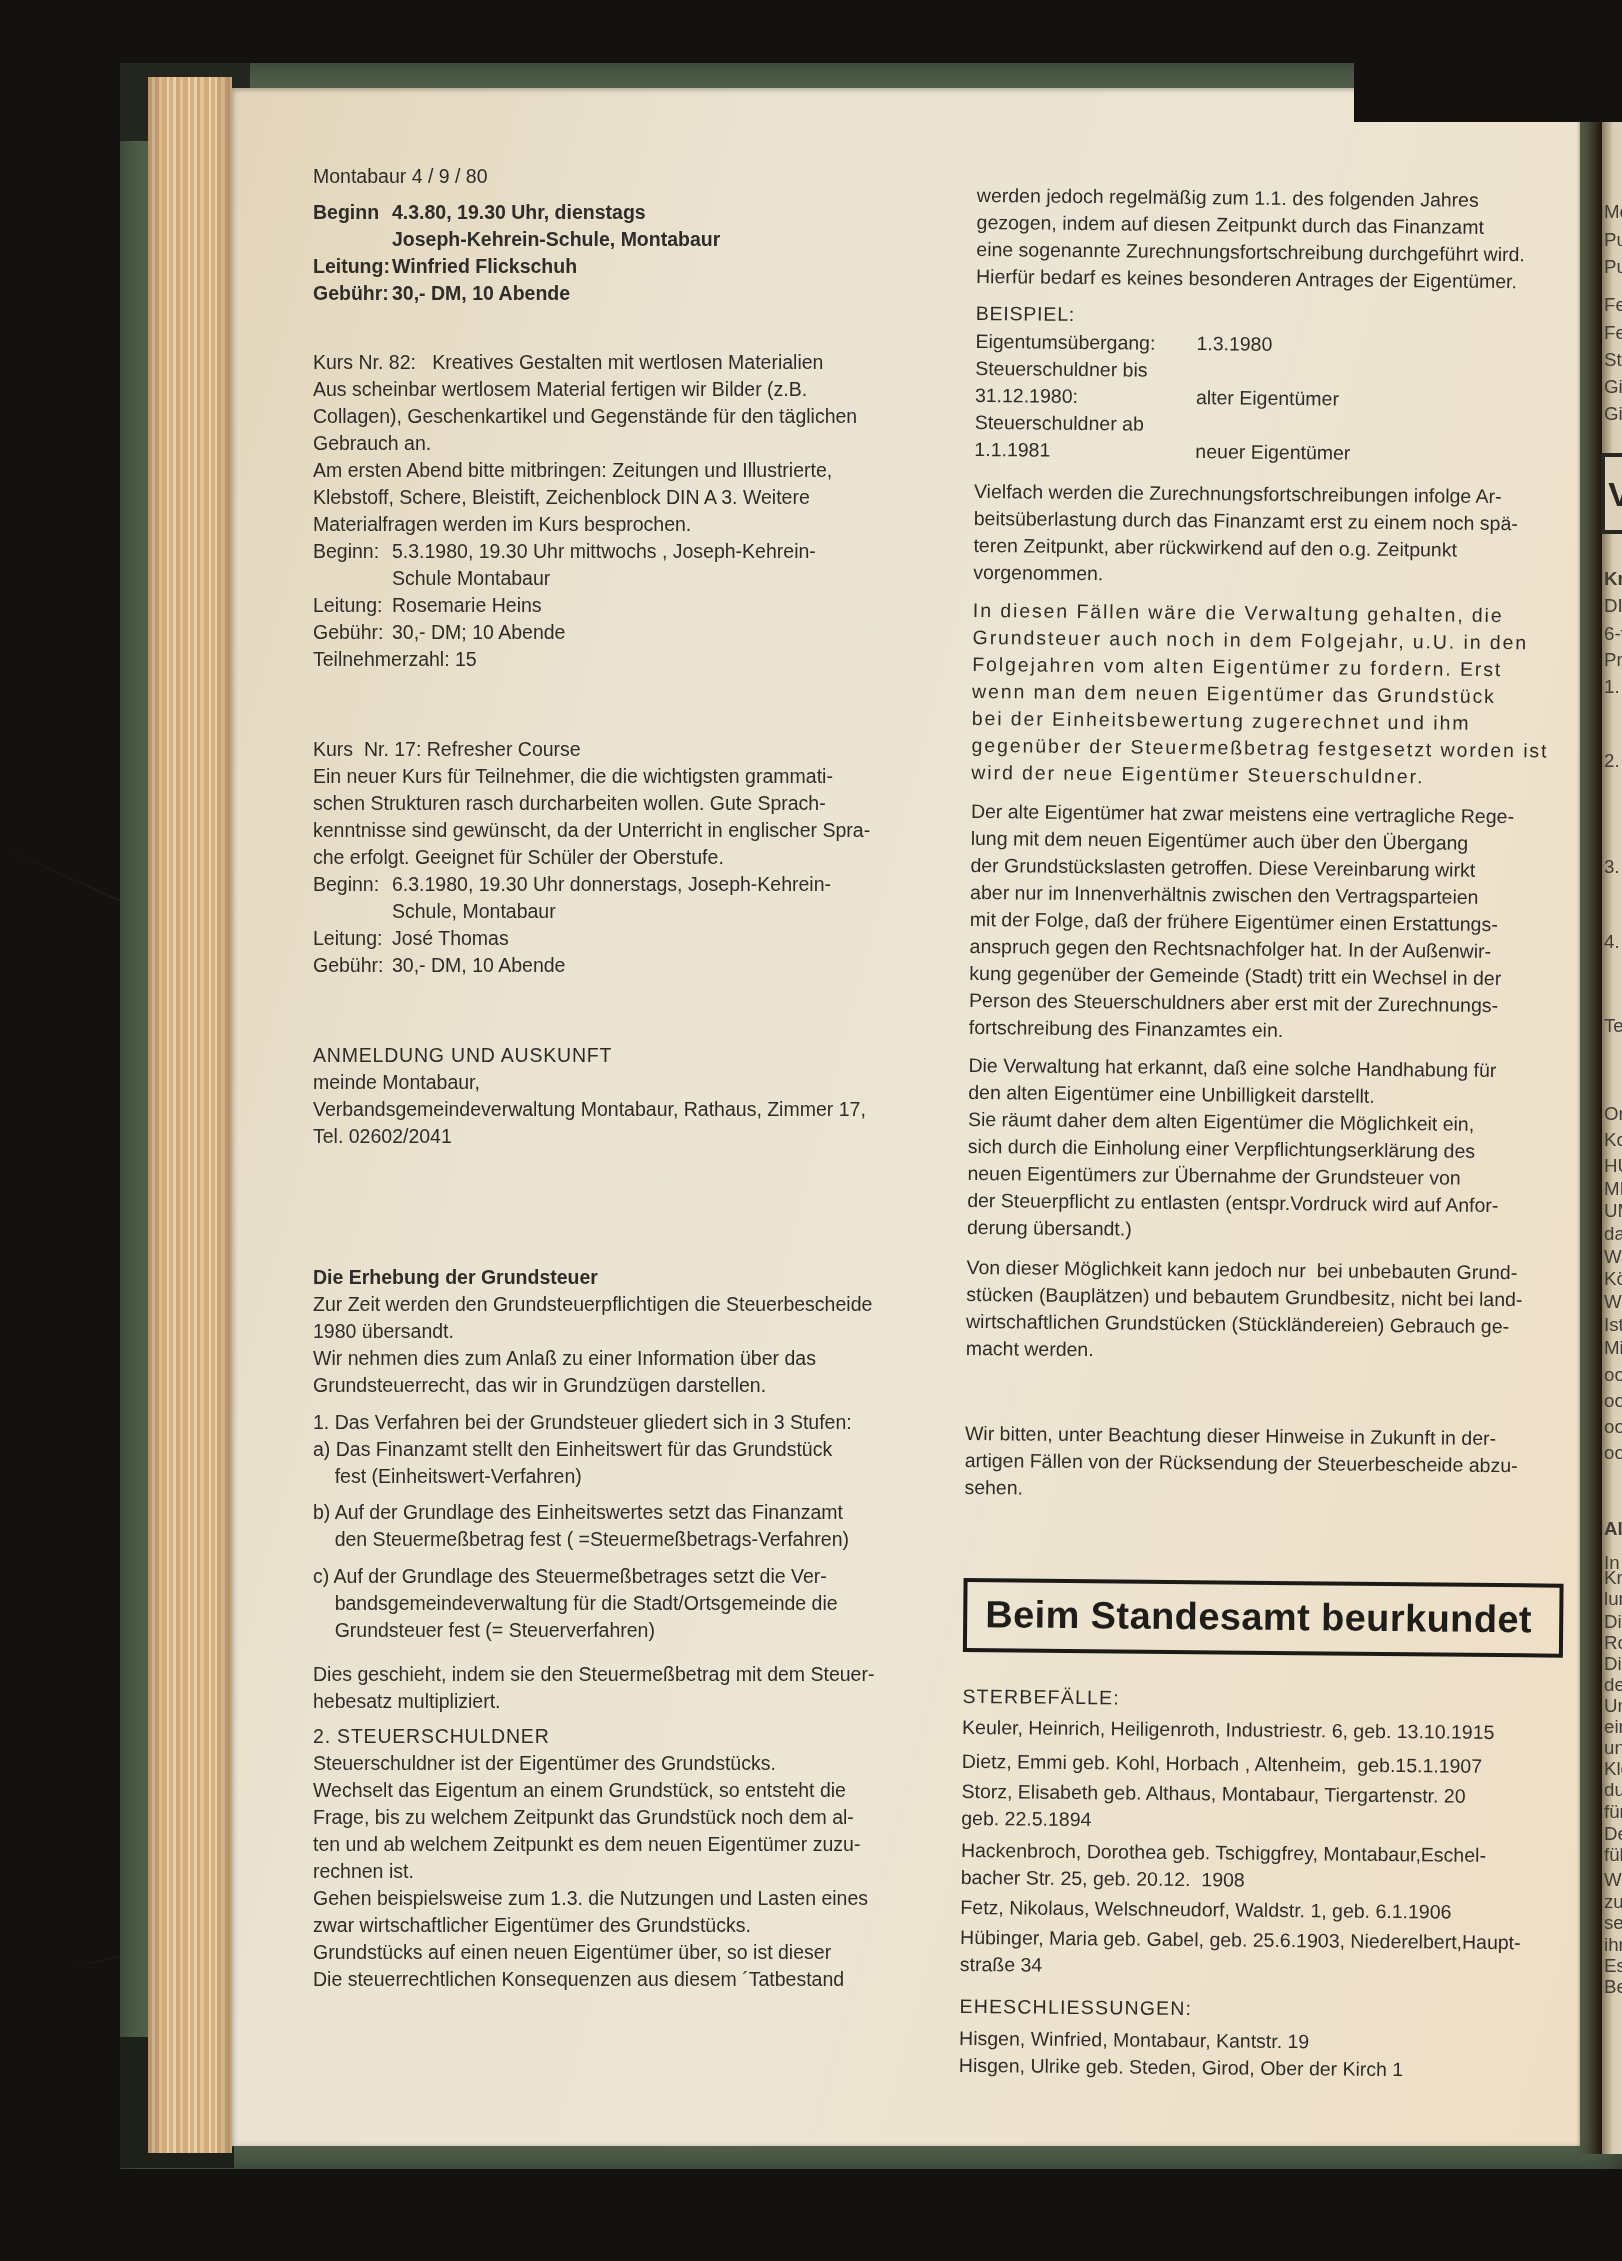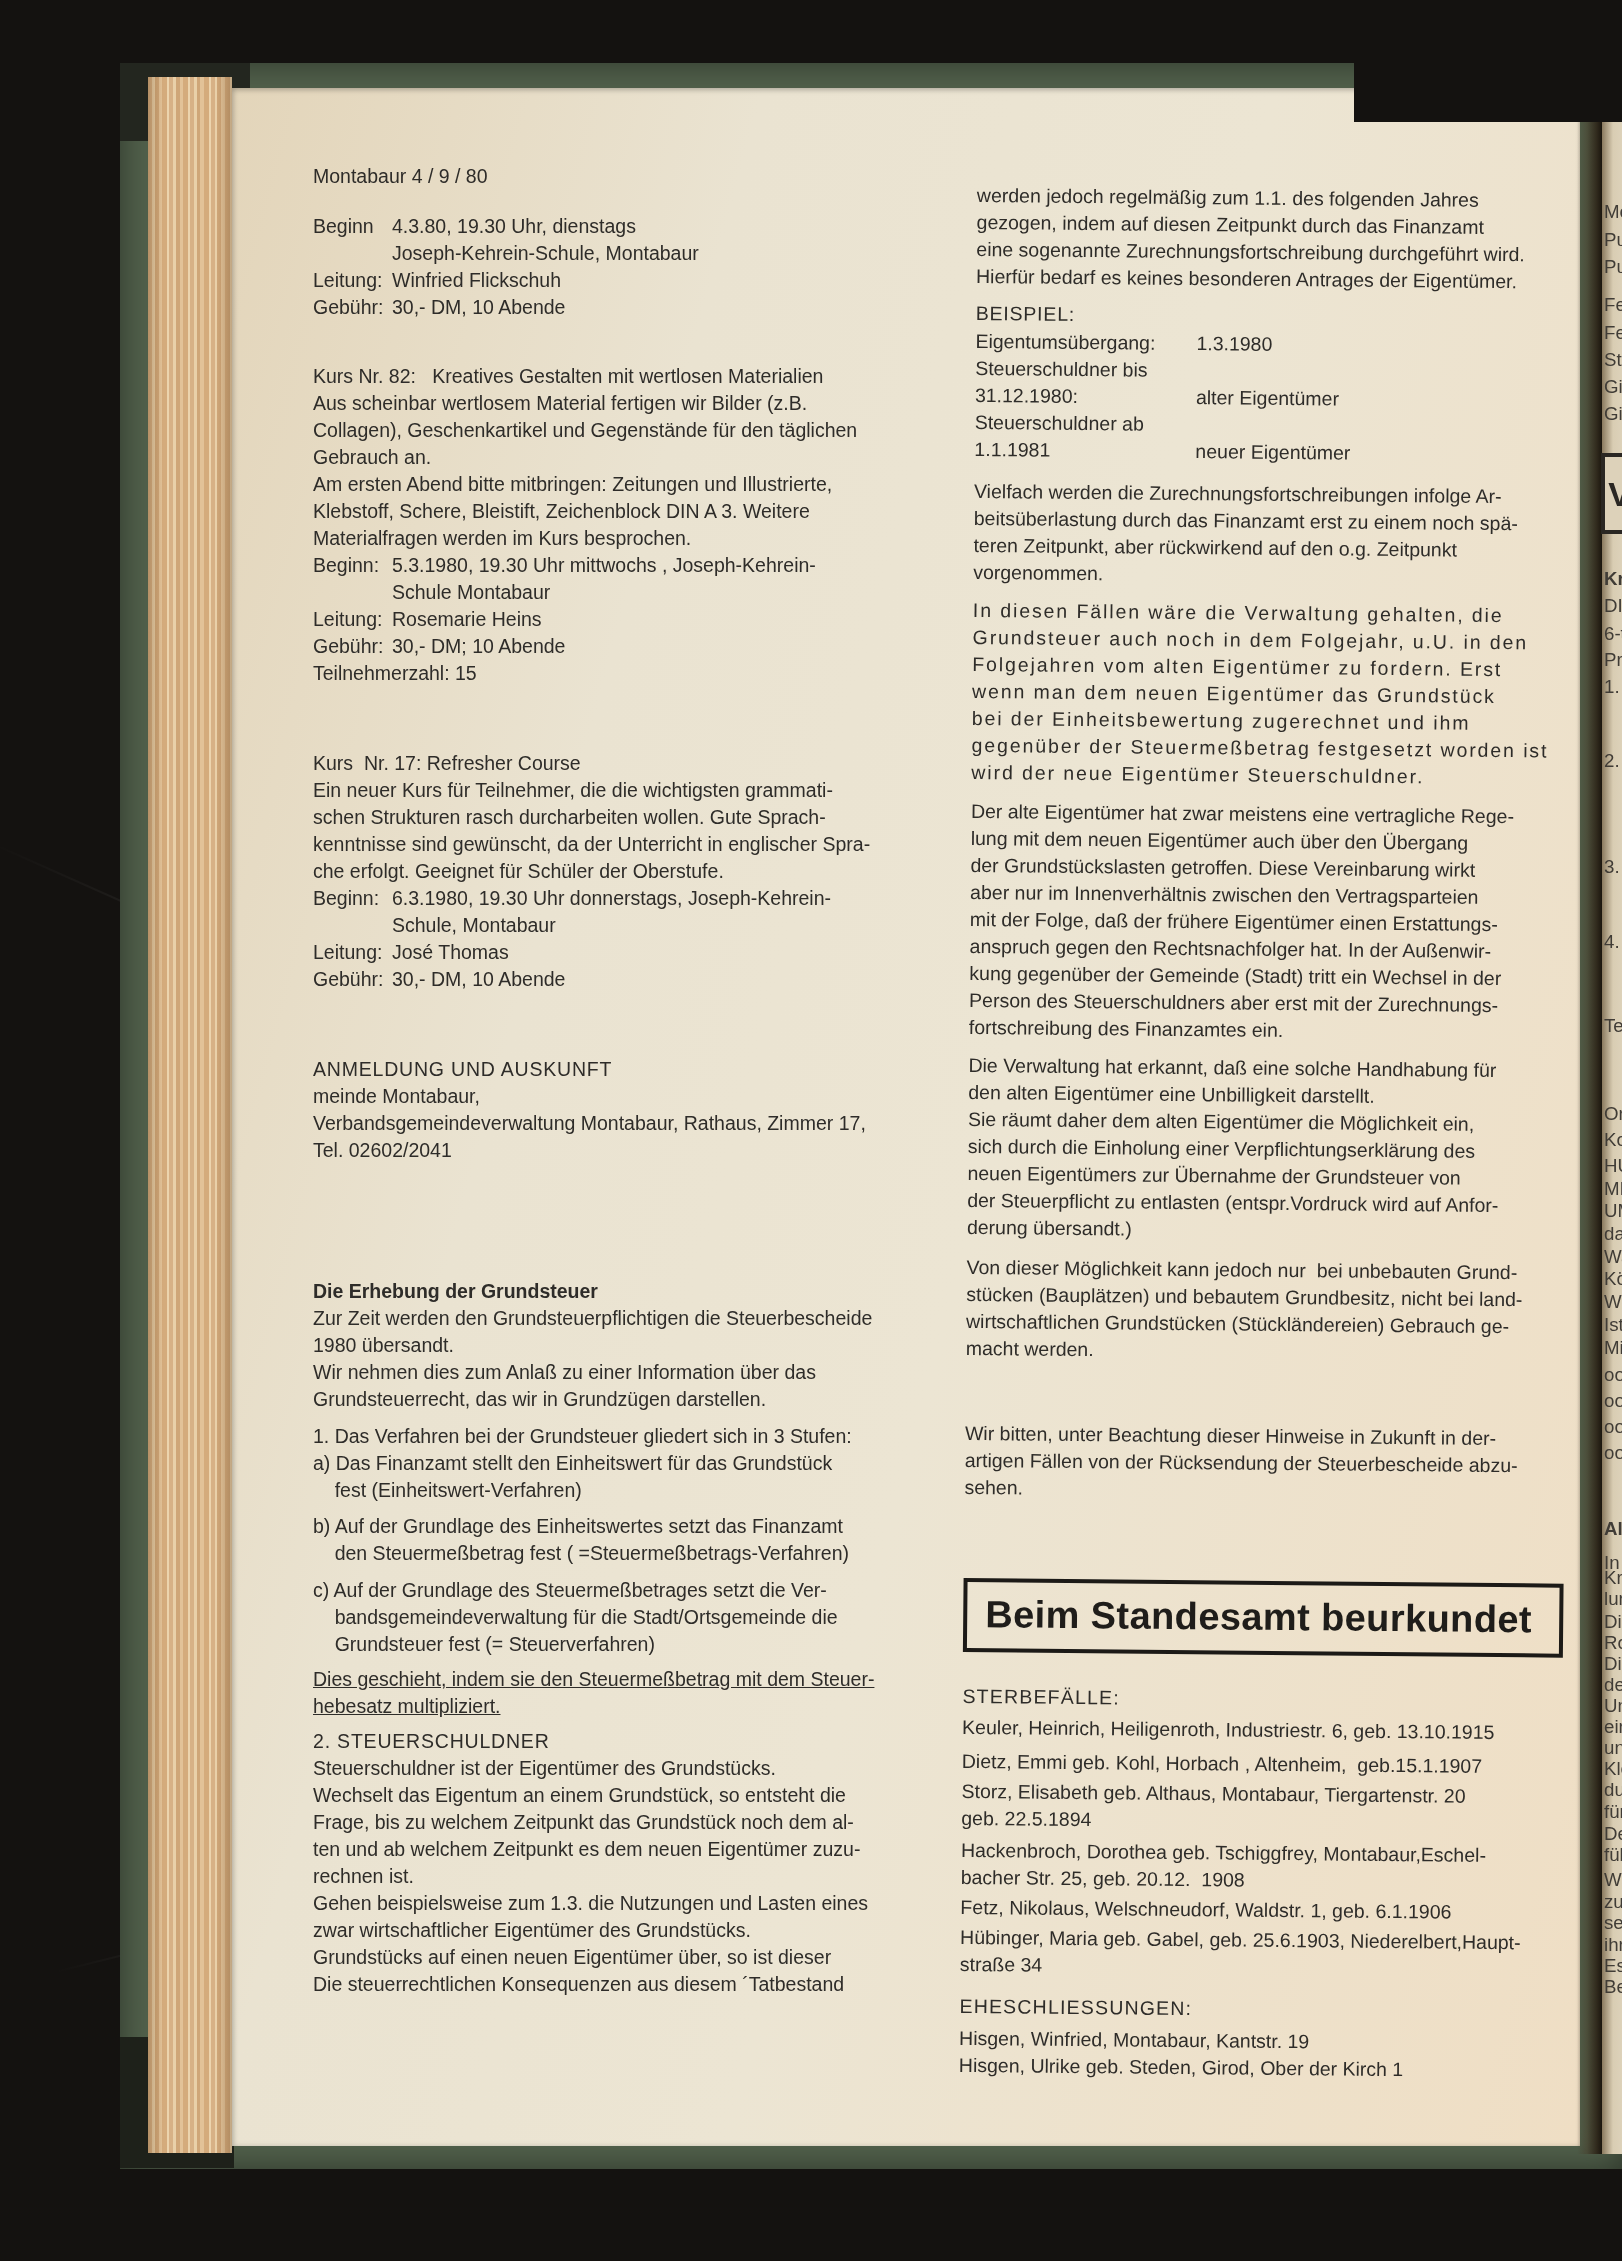--- a/index.html
+++ b/index.html
@@ -73,21 +73,21 @@
 <div class="scratch s3"></div>
 
 <div class="book"></div>
 <div class="corner-tl"></div>
 <div class="corner-bl"></div>
 <div class="fore-edge"></div>
 
 <div class="page1">
   <div class="col col-left" id="col-left">
       <div class="ln">Montabaur 4 / 9 / 80</div>
-      <div style="margin-top: 23px;">
+      <div style="margin-top: 9px; font-weight: bold;">
         <div class="kv-row">
           <div class="kv-label" style="flex: 0 0 79px;">Beginn</div>
           <div class="kv-value">4.3.80, 19.30 Uhr, dienstags</div>
         </div>
         <div class="kv-row">
           <div class="kv-label" style="flex: 0 0 79px;"></div>
           <div class="kv-value">Joseph-Kehrein-Schule, Montabaur</div>
         </div>
         <div class="kv-row">
           <div class="kv-label" style="flex: 0 0 79px;">Leitung:</div>
@@ -171,21 +171,21 @@
       </div>
       <div style="margin-top: 9.7px;">
         <div class="ln">b) Auf der Grundlage des Einheitswertes setzt das Finanzamt</div>
         <div class="ln">&nbsp;&nbsp;&nbsp;&nbsp;den Steuermeßbetrag fest ( =Steuermeßbetrags-Verfahren)</div>
       </div>
       <div style="margin-top: 9.7px;">
         <div class="ln">c) Auf der Grundlage des Steuermeßbetrages setzt die Ver-</div>
         <div class="ln">&nbsp;&nbsp;&nbsp;&nbsp;bandsgemeindeverwaltung für die Stadt/Ortsgemeinde die</div>
         <div class="ln">&nbsp;&nbsp;&nbsp;&nbsp;Grundsteuer fest (= Steuerverfahren)</div>
       </div>
-      <div style="margin-top: 8px; text-decoration: underline;">
+      <div style="margin-top: 17px;">
         <div class="ln">Dies geschieht, indem sie den Steuermeßbetrag mit dem Steuer-</div>
         <div class="ln">hebesatz multipliziert.</div>
       </div>
       <div style="margin-top: 8px;">
         <div class="ln" style="letter-spacing: 0.8px;">2. STEUERSCHULDNER</div>
         <div class="ln">Steuerschuldner ist der Eigentümer des Grundstücks.</div>
         <div class="ln">Wechselt das Eigentum an einem Grundstück, so entsteht die</div>
         <div class="ln">Frage, bis zu welchem Zeitpunkt das Grundstück noch dem al-</div>
         <div class="ln">ten und ab welchem Zeitpunkt es dem neuen Eigentümer zuzu-</div>
         <div class="ln">rechnen ist.</div>

